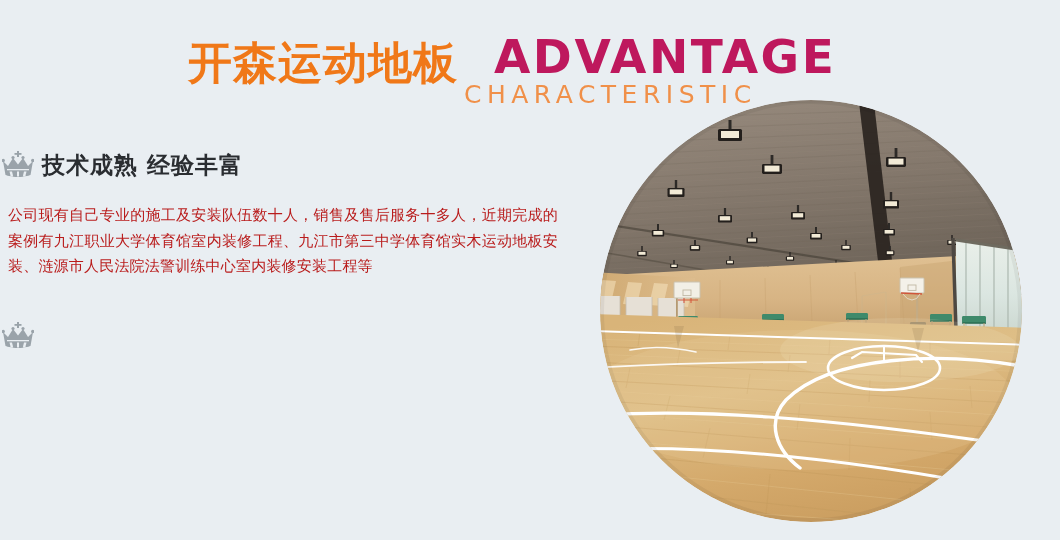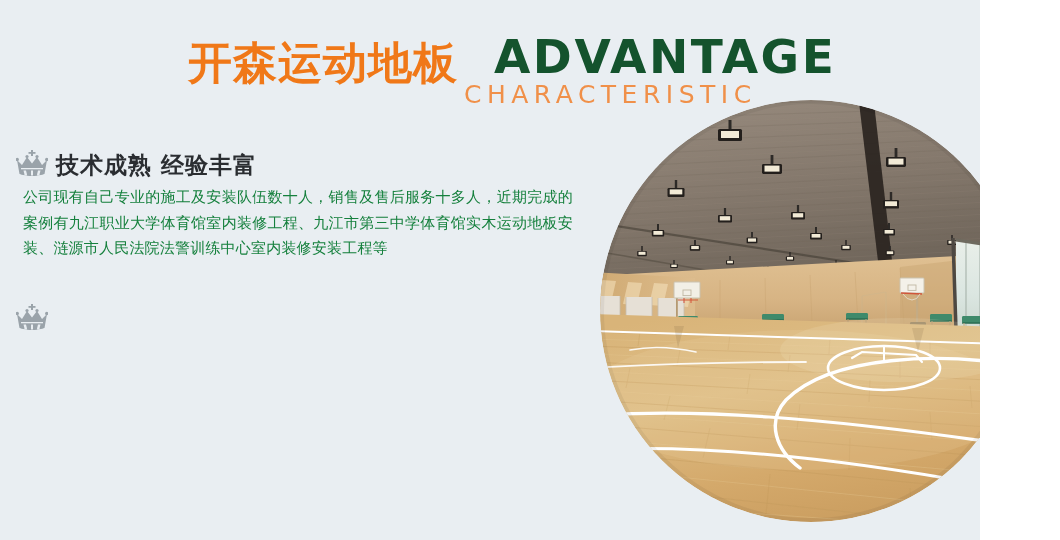--- a/index.html
+++ b/index.html
@@ -8,21 +8,21 @@
   }
   body {
     width: 1060px;
     height: 540px;
     overflow: hidden;
     font-family: "DejaVu Sans", "Liberation Sans", sans-serif;
   }
 
   #page {
     position: relative;
-    width: 980px;
+    width: 1060px;
     height: 540px;
     background: #e9eef2;
     overflow: hidden;
   }
 
   
   #header {
     position: absolute;
     left: 0;
     top: 0;
@@ -41,21 +41,21 @@
     line-height: 50px;
     white-space: nowrap;
   }
 
   #title-en-main {
     position: absolute;
     left: 494px;
     top: 32px;
     font-size: 47px;
     font-weight: bold;
-    color: #14532d;
+    color: #be185d;
     letter-spacing: 2.5px;
     line-height: 50px;
     white-space: nowrap;
   }
 
   #title-en-sub {
     position: absolute;
     left: 464px;
     top: 81px;
     font-size: 25px;
@@ -73,48 +73,48 @@
     top: 150px;
     width: 575px;
   }
 
   .block { position: relative; }
   #block-1 { margin-top: 0px; }
   #block-2 { margin-top: 42px; }
 
   .heading-row {
     display: flex;
-    align-items: flex-start;
-    padding-left: 16px;
+    align-items: center;
+    padding-left: 2px;
   }
 
   .crown-icon {
     width: 32px;
     height: 28px;
     flex: 0 0 32px;
     margin-right: 8px;
     display: block;
   }
 
   .heading-text {
     font-size: 23px;
     font-weight: bold;
     color: #2a2d31;
     letter-spacing: 1px;
     line-height: 30px;
     white-space: nowrap;
   }
 
   .body-text {
-    margin-top: 5px;
-    padding-left: 23px;
+    margin-top: 23px;
+    padding-left: 8px;
     width: 550px;
     font-size: 15px;
     line-height: 25.5px;
-    color: #15803d;
+    color: #b91c1c;
     letter-spacing: 0.2px;
     text-align: justify;
   }
 
   
   #photo-circle {
     position: absolute;
     left: 600px;
     top: 100px;
     width: 422px;

